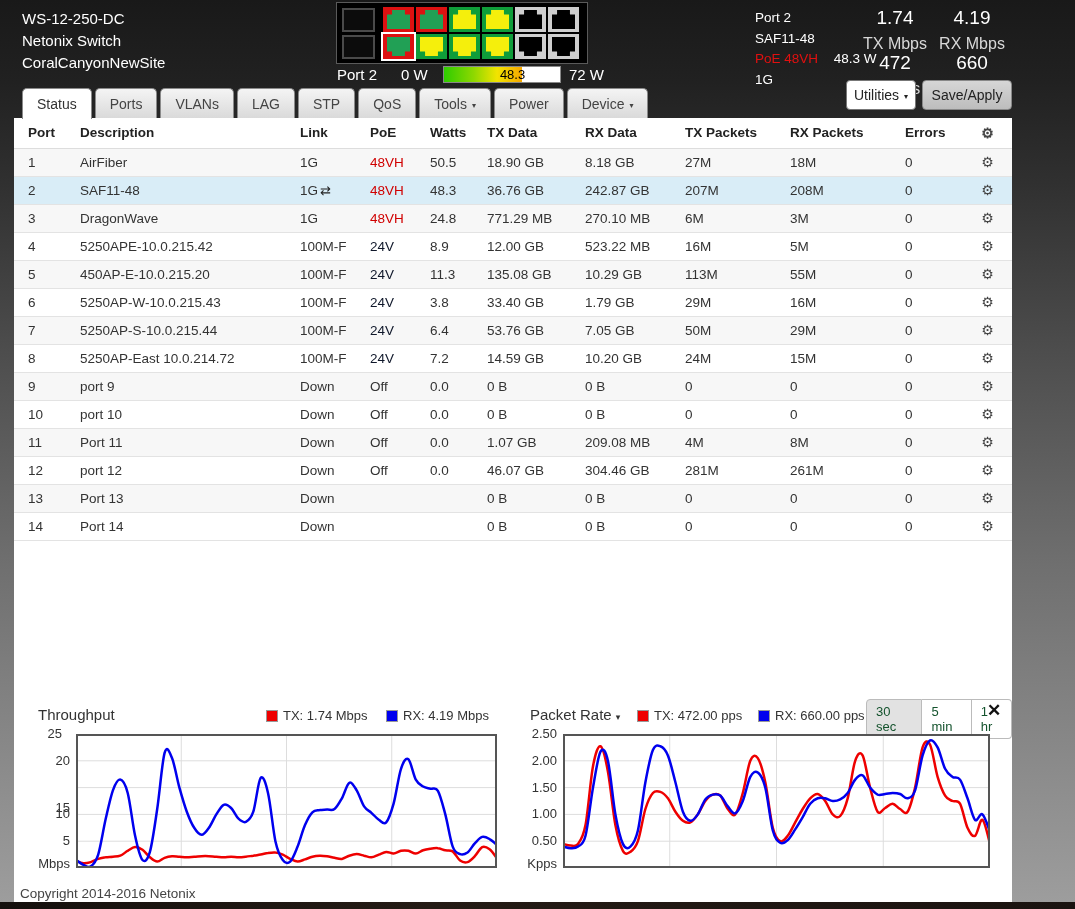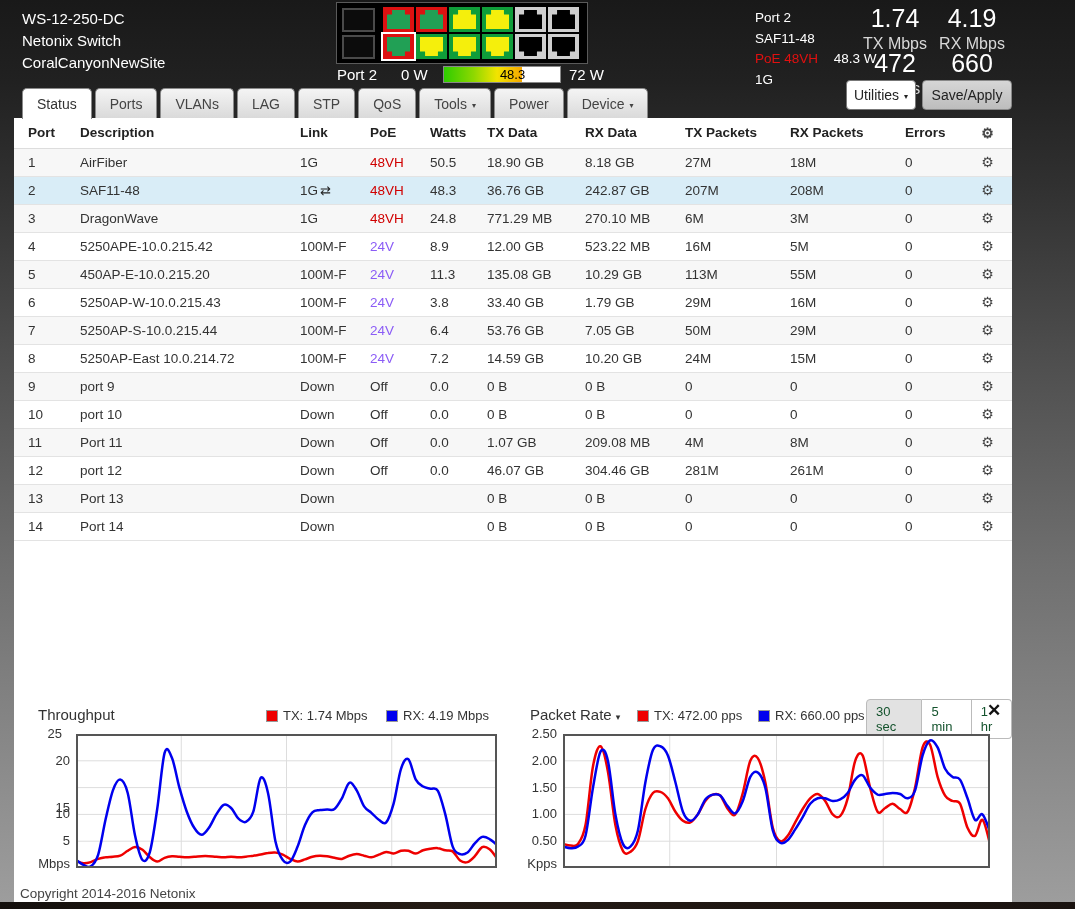--- a/index.html
+++ b/index.html
@@ -34,21 +34,21 @@
   .power-row .pr-min { margin-left:14px; width:34px; }
   .power-bar { position:relative; width:118px; height:17px; background:#fff; border:1px solid #888; margin:0 8px; }
   .power-bar .fill { position:absolute; left:0; top:0; bottom:0;
     background:linear-gradient(90deg,#2ecc00 0%,#8ed800 38%,#f2e400 68%,#f5a700 100%); }
   .power-bar .val { position:absolute; left:0; right:30%; top:0; bottom:0; color:#000; font-size:13px; text-align:right; line-height:15px; }
   .port-detail { position:absolute; left:755px; top:8px; color:#fff; font-size:13.5px; line-height:20.5px; }
   .poe-red { color:#e01010; }
   .pd-watts { color:#fff; margin-left:12px; }
   .stats-grid { position:absolute; left:858px; top:7px; display:grid; grid-template-columns:74px 76px; column-gap:2px; row-gap:2px; }
   .stat { text-align:center; }
-  .stat .num { color:#fff; font-size:25px; line-height:22px; }
+  .stat .num { color:#fff; font-size:19px; line-height:22px; }
   .stat .lbl { color:#d8d8d8; font-size:16px; line-height:12px;margin-top:9px; }
   
   .tabbar { position:absolute; left:22px; top:88px; height:30px; display:flex; gap:3px; align-items:flex-end; }
   .tab {
     height:30px; padding:0 14px; font-size:14px; color:#444; line-height:30px; cursor:pointer;
     background:linear-gradient(#f4f4f4,#dadada); border:1px solid #8a8a8a; border-bottom:none;
     border-radius:5px 5px 0 0; white-space:nowrap;
   }
   .tab.active { background:#fff; color:#333; height:31px; margin-bottom:-1px; z-index:3; position:relative; }
   .tab .caret, .btn .caret { font-size:8px; margin-left:5px; position:relative; top:-1px; }
@@ -57,21 +57,21 @@
   #save-btn { left:922px; top:80px; width:90px; background:linear-gradient(#d6d6d6,#bdbdbd); border:1px solid #888; color:#222; }
   
   #panel { position:absolute; left:14px; top:118px; width:998px; height:784px; background:#fff; }
   
   table { border-collapse:collapse; table-layout:fixed; width:998px; font-size:13.5px; color:#333; }
   th { text-align:left; font-weight:bold; color:#222; height:30px; padding-left:14px; border-bottom:1px solid #ddd; }
   td { height:28px; padding-left:14px; border-bottom:1px solid #e3e3e3; overflow:hidden; white-space:nowrap; }
   tr.odd td { background:#f7f7f7; }
   tr.sel td { background:#d9edf7; }
   td.poe-48v { color:#d00000; }
-  td.poe-24v { color:#8b5cf6; }
+  td.poe-24v { color:#0f172a; }
   .gear-cell, .gear-th { text-align:center; padding-left:0 !important; color:#444; font-size:14px; cursor:pointer; }
   .link-act { font-size:13px; letter-spacing:-2px; margin-left:2px; color:#222; }
   
   .chart-title { position:absolute; font-size:15px; color:#333; top:588px; }
   #chart-title-left { left:24px; }
   #chart-title-right { left:516px; cursor:pointer; }
   #chart-title-right .caret { font-size:9px; margin-left:4px; color:#333; }
   .legend-item { position:absolute; top:590px; font-size:13px; color:#333; display:flex; align-items:center; gap:5px; }
   .legend-swatch { width:12px; height:12px; display:inline-block; border:1px solid #999; }
   .range-group { position:absolute; left:852px; top:581px; display:flex; }

